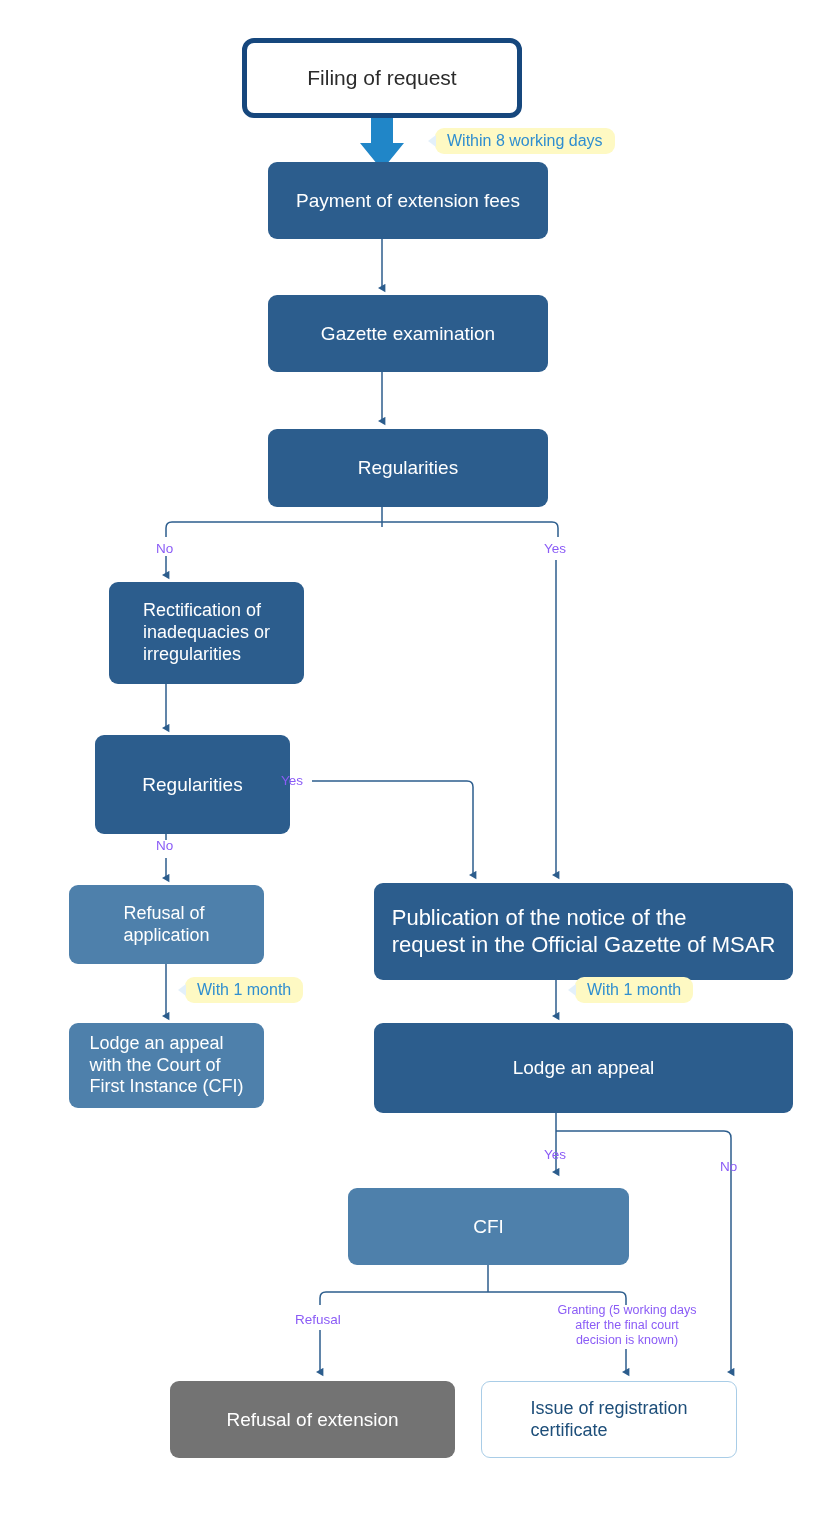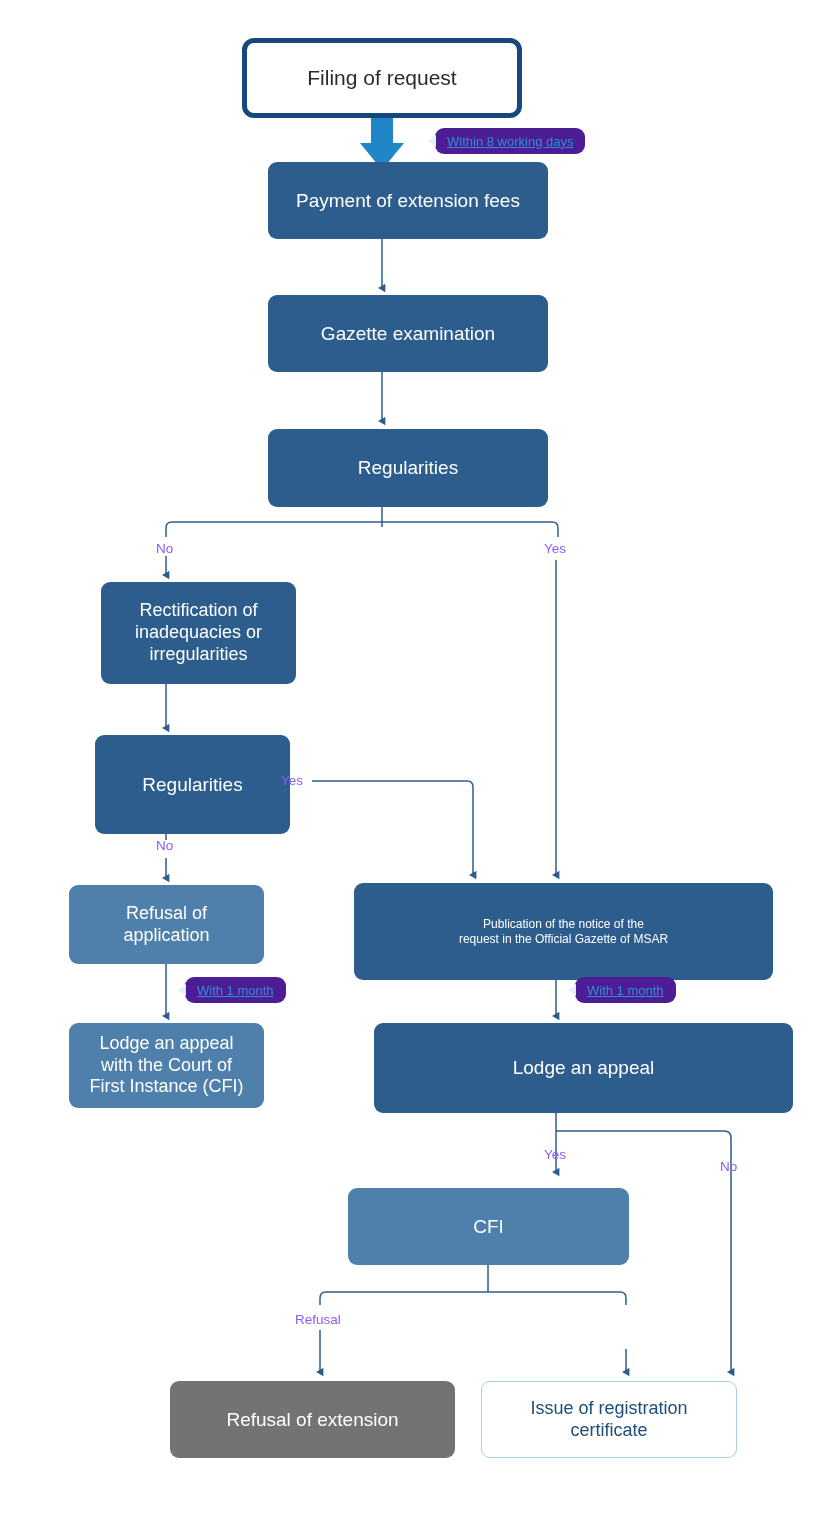--- a/index.html
+++ b/index.html
@@ -21,21 +21,21 @@
     pointer-events:none;
   }
 
   
   .node{
     position:absolute;
     box-sizing:border-box;
     display:flex;
     align-items:center;
     justify-content:center;
-    text-align:center;
+    text-align:left;
     border-radius:9px;
     line-height:1.22;
     padding:12px 10px;
     white-space:pre-line;
     z-index:3;
   }
   .node.start{
     background:#ffffff;
     border:5px solid #16477d;
     color:#2b2b2b;
@@ -62,31 +62,30 @@
     background:#ffffff;
     border:1.6px solid #a9cde7;
     color:#1d4e79;
     font-size:19px;
   }
 
   
   .callout{
     position:absolute;
     box-sizing:border-box;
-    background:#4c1d95;
+    background:#fef9c3;
     color:#2f8ed0;
-    font-size:13px;
+    font-size:16px;
     border-radius:9px;
     display:flex;
     align-items:center;
     justify-content:center;
     padding:4px 12px;
     z-index:4;
     white-space:nowrap;
-    text-decoration:underline;
   }
   .callout::before{
     content:"";
     position:absolute;
     left:-7px;
     top:50%;
     transform:translateY(-50%);
     width:0;height:0;
     border-top:6px solid transparent;
     border-bottom:6px solid transparent;
@@ -162,30 +161,30 @@
   </svg>
 
   <div class="node start" style="left:242px; top:38px; width:280px; height:80px;">Filing of request</div>
 
   <div class="node dark" style="left:242px; top:162px; width:280px; height:77px;">Payment of extension fees</div>
 
   <div class="node dark" style="left:242px; top:295px; width:280px; height:77px;">Gazette examination</div>
 
   <div class="node dark" style="left:242px; top:429px; width:280px; height:78px;">Regularities</div>
 
-  <div class="node dark" style="left:75px; top:582px; width:195px; height:102px; font-size:18px;">Rectification of
+  <div class="node dark" style="left:83px; top:582px; width:195px; height:102px; font-size:18px;">Rectification of
 inadequacies or
 irregularities</div>
 
   <div class="node dark" style="left:69px; top:735px; width:195px; height:99px;">Regularities</div>
 
   <div class="node mid" style="left:69px; top:885px; width:195px; height:79px; font-size:18px;">Refusal of
 application</div>
 
-  <div class="node dark" style="left:328px; top:883px; width:419px; height:97px; font-size:12px;">Publication of the notice of the
+  <div class="node dark" style="left:348px; top:883px; width:419px; height:97px; font-size:22px;">Publication of the notice of the
 request in the Official Gazette of MSAR</div>
 
   <div class="node mid" style="left:69px; top:1023px; width:195px; height:85px; font-size:18px;">Lodge an appeal
 with the Court of
 First Instance (CFI)</div>
 
   <div class="node dark" style="left:348px; top:1023px; width:419px; height:90px;">Lodge an appeal</div>
 
   <div class="node mid" style="left:348px; top:1188px; width:281px; height:77px;">CFI</div>
 
@@ -207,14 +206,17 @@
   <div class="elabel" style="left:281px; top:773px;">Yes</div>
 
   <div class="elabel" style="left:156px; top:838px;">No</div>
 
   <div class="elabel" style="left:544px; top:1147px;">Yes</div>
 
   <div class="elabel" style="left:720px; top:1159px;">No</div>
 
   <div class="elabel" style="left:295px; top:1312px;">Refusal</div>
 
+  <div class="elabel multi" style="left:537px; top:1303px; width:180px;">Granting (5 working days
+after the final court
+decision is known)</div>
 
 </div>
 
 </body></html>

